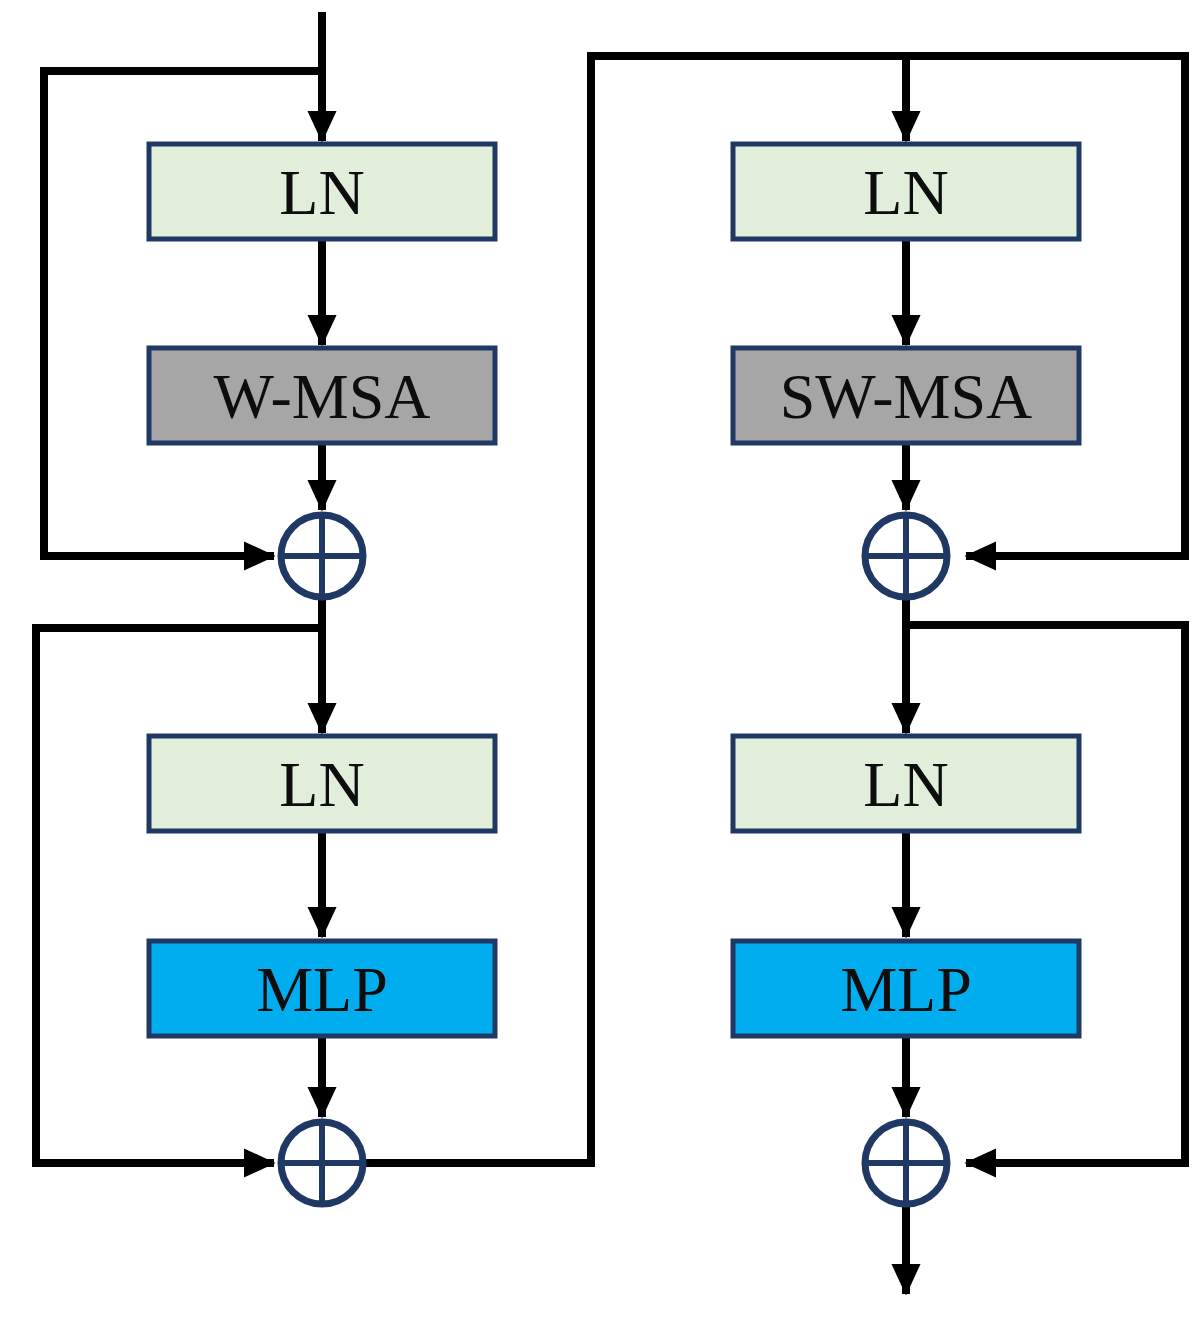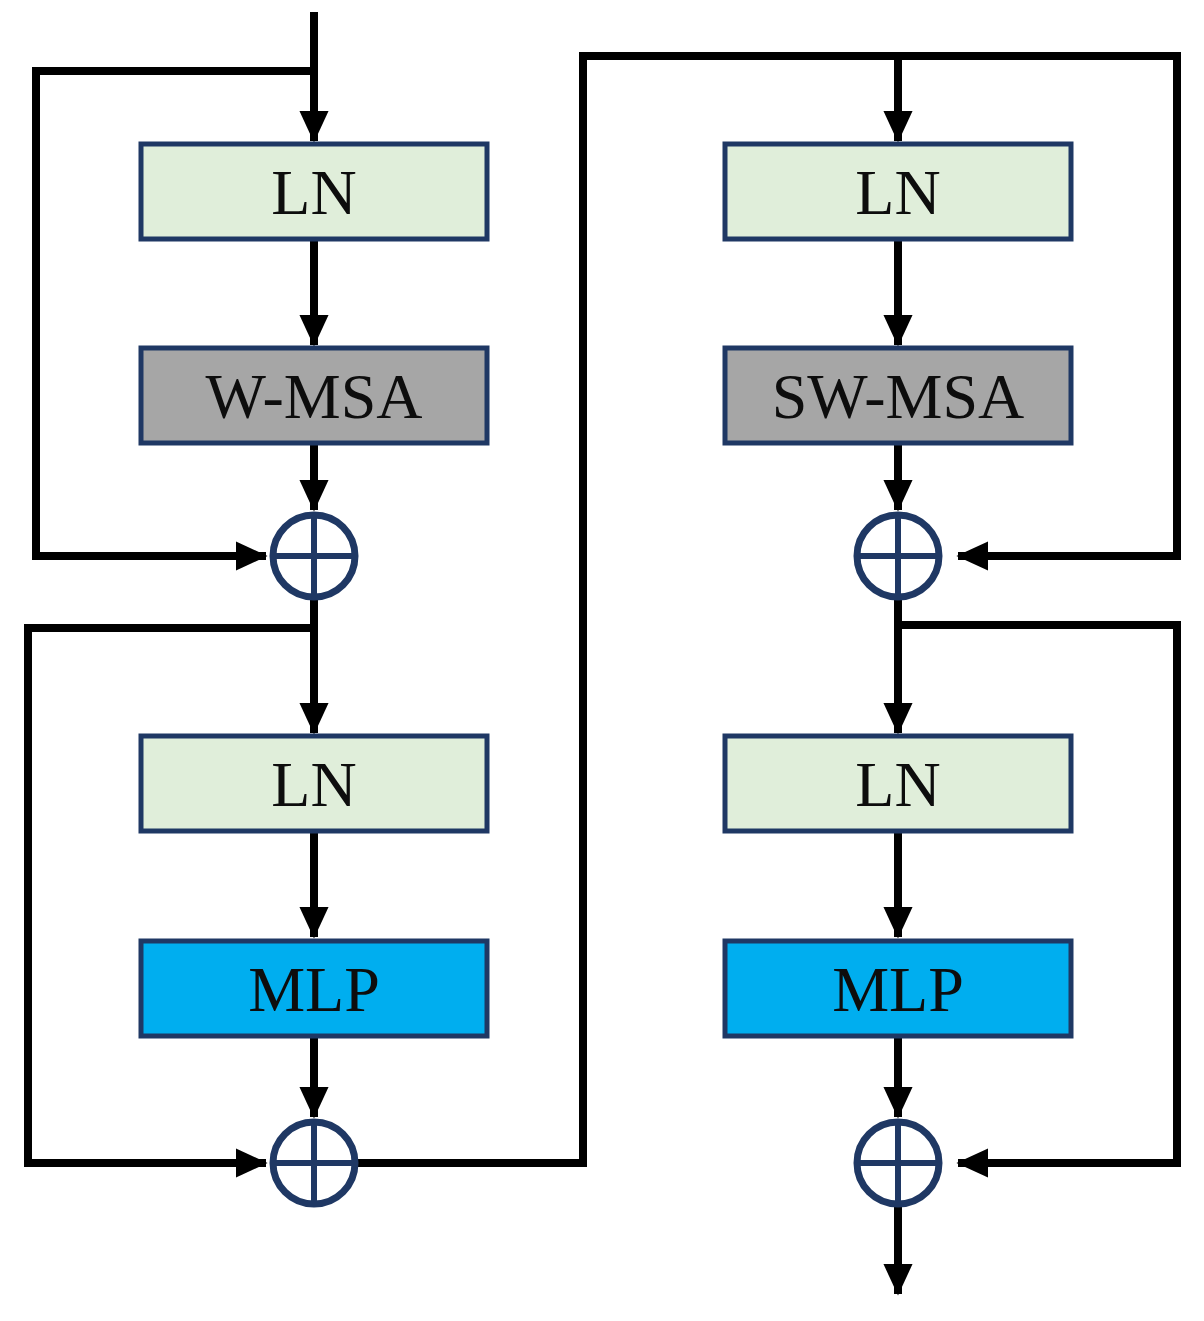--- a/index.html
+++ b/index.html
@@ -5,20 +5,21 @@
   html, body {
     margin: 0;
     padding: 0;
     background: #ffffff;
   }
   .canvas-wrap {
     width: 1000px;
     height: 1321px;
     background: #ffffff;
     position: relative;
+    padding-left: 8px;
   }
   .flow {
     stroke: #000000;
     stroke-width: 8;
     fill: none;
   }
   .box {
     stroke: #1f3864;
     stroke-width: 5;
   }

